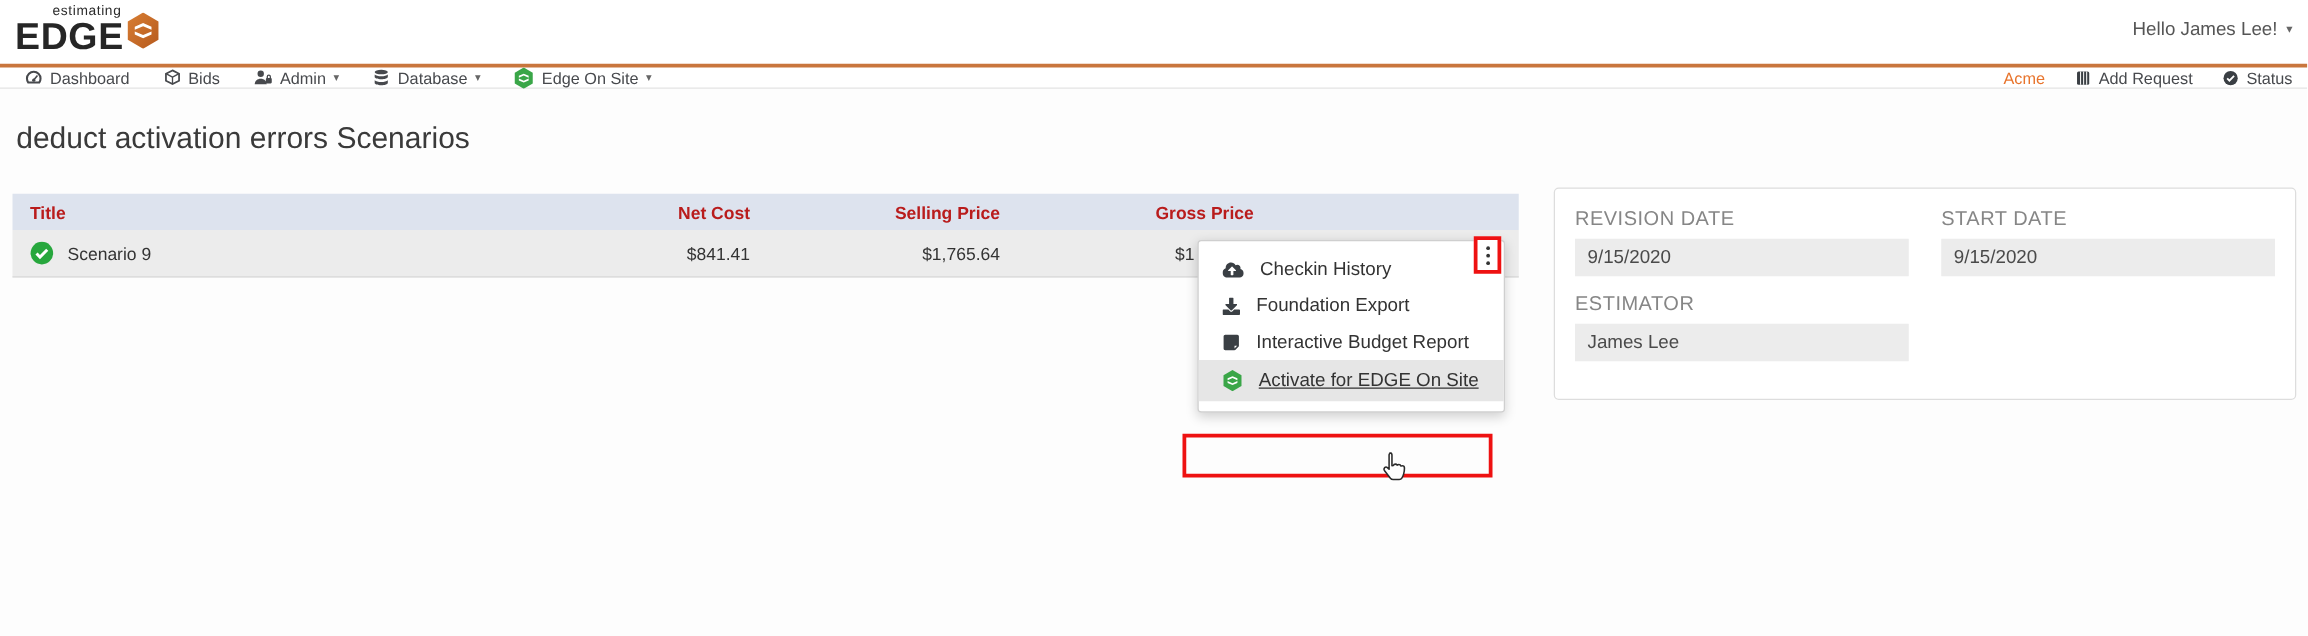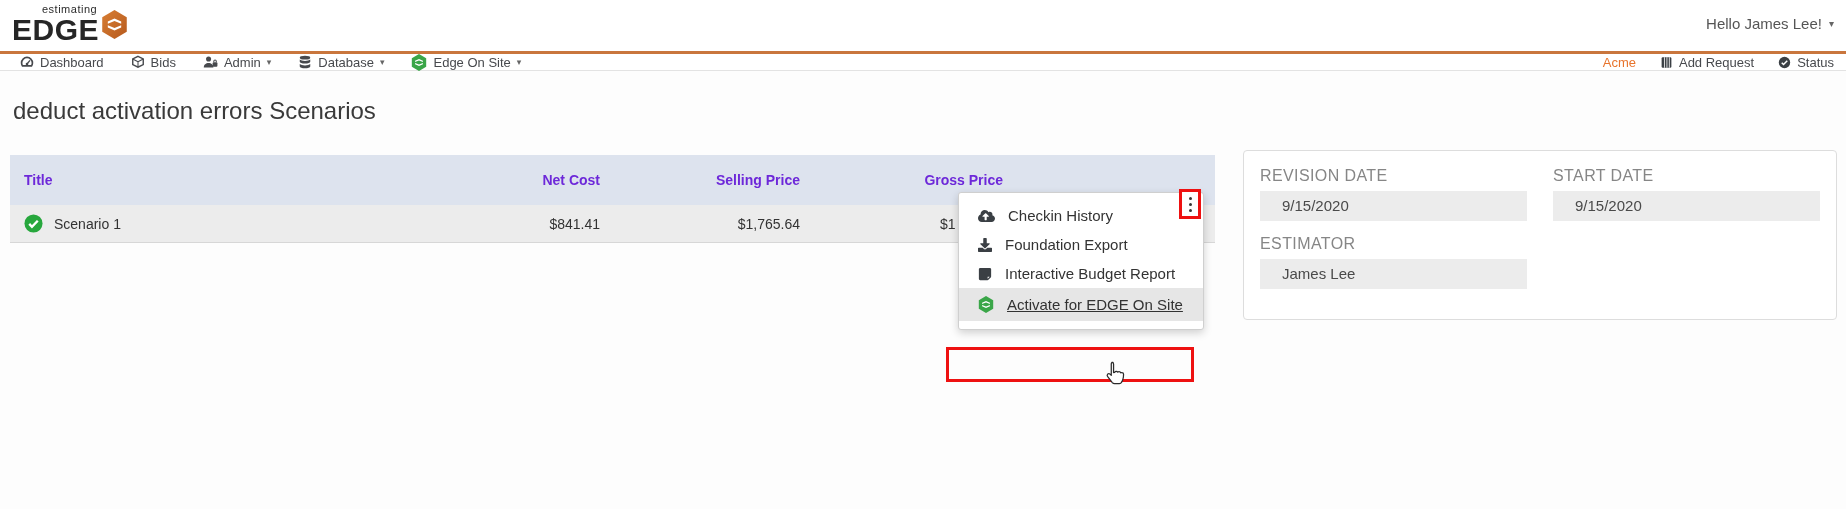--- a/index.html
+++ b/index.html
@@ -25,21 +25,21 @@
   .nav-item { display:flex; align-items:center; gap:6px; font-size:13px; color:#47494d; cursor:pointer; white-space:nowrap; }
   .nav-item .caret { font-size:9px; }
   .nav-acme { color:#e8742c; }
   .icon { display:inline-flex; align-items:center; justify-content:center; }
 
   
   .page-title { position:absolute; left:13px; top:97px; font-size:24px; font-weight:400; color:#3a3a3a; }
 
   
   .table { position:absolute; left:10px; top:155px; width:1205px; }
-  .t-head { height:50px; background:#dde3ee; display:flex; align-items:center; font-size:14px; font-weight:bold; color:#6d28d9; }
+  .t-head { height:29px; background:#dde3ee; display:flex; align-items:center; font-size:14px; font-weight:bold; color:#b91c1c; }
   .t-row { position:relative; height:38px; background:#ececec; border-bottom:1px solid #d7d7d7; display:flex; align-items:center; font-size:14px; color:#333; }
   .c-title { flex:1; padding-left:14px; display:flex; align-items:center; gap:11px; }
   .c-net,.c-sell,.c-gross { text-align:right; }
   .c-net { width:200px; } .c-sell { width:200px; } .c-gross { width:203px; }
   .c-actions { width:212px; }
   .gross-frag { position:absolute; left:930px; top:50%; transform:translateY(-50%); }
 
   
   .menu { position:absolute; left:958px; top:192px; width:246px; background:#fff; border:1px solid #cfcfcf;
           border-radius:3px; box-shadow:0 3px 9px rgba(0,0,0,.18); padding:8px 0 8px 0; z-index:20; }
@@ -55,21 +55,21 @@
   .red-box-item { position:absolute; left:946px; top:347px; width:248px; height:35px; border:3px solid #ee1111; z-index:25; pointer-events:none; }
 
   
   .cursor { position:absolute; left:1102px; top:360px; z-index:40; pointer-events:none; }
 
   
   .panel { position:absolute; left:1243px; top:150px; width:594px; height:170px; background:#fff;
            border:1px solid #ddd; border-radius:4px; padding:16px 16px; }
   .panel-grid { display:grid; grid-template-columns:1fr 1fr; column-gap:26px; row-gap:14px; }
   .field-label { font-size:16px; color:#868686; letter-spacing:.4px; margin-bottom:6px; }
-  .field-value { height:30px; background:#ececec; line-height:30px; padding-left:22px; font-size:15px; color:#4a4a4a; }
+  .field-value { height:30px; background:#ececec; line-height:30px; padding-left:10px; font-size:15px; color:#4a4a4a; }
 </style>
 </head>
 <body>
 
 <div id="screen">
 
   <header class="top-header">
     <div class="logo">
       <div class="logo-text">
         <span class="logo-small">estimating</span>
@@ -187,21 +187,21 @@
       <span class="c-actions"></span>
     </div>
     <div class="t-row">
       <span class="c-title">
         <span class="icon">
           <svg width="19" height="19" viewBox="0 0 16 16">
               <circle cx="8" cy="8" r="7.6" fill="#27a73d"></circle>
               <path d="M4.4 8.3l2.3 2.4 4.9-5" stroke="#fff" stroke-width="2" fill="none"></path>
             </svg>
         </span>
-        <span>Scenario 1</span>
+        <span>Scenario 9</span>
       </span>
       <span class="c-net">$841.41</span>
       <span class="c-sell">$1,765.64</span>
       <span class="c-gross"></span>
       <span class="c-actions"></span>
       <span class="gross-frag">$1</span>
     </div>
   </div>
 
   <div class="menu">

